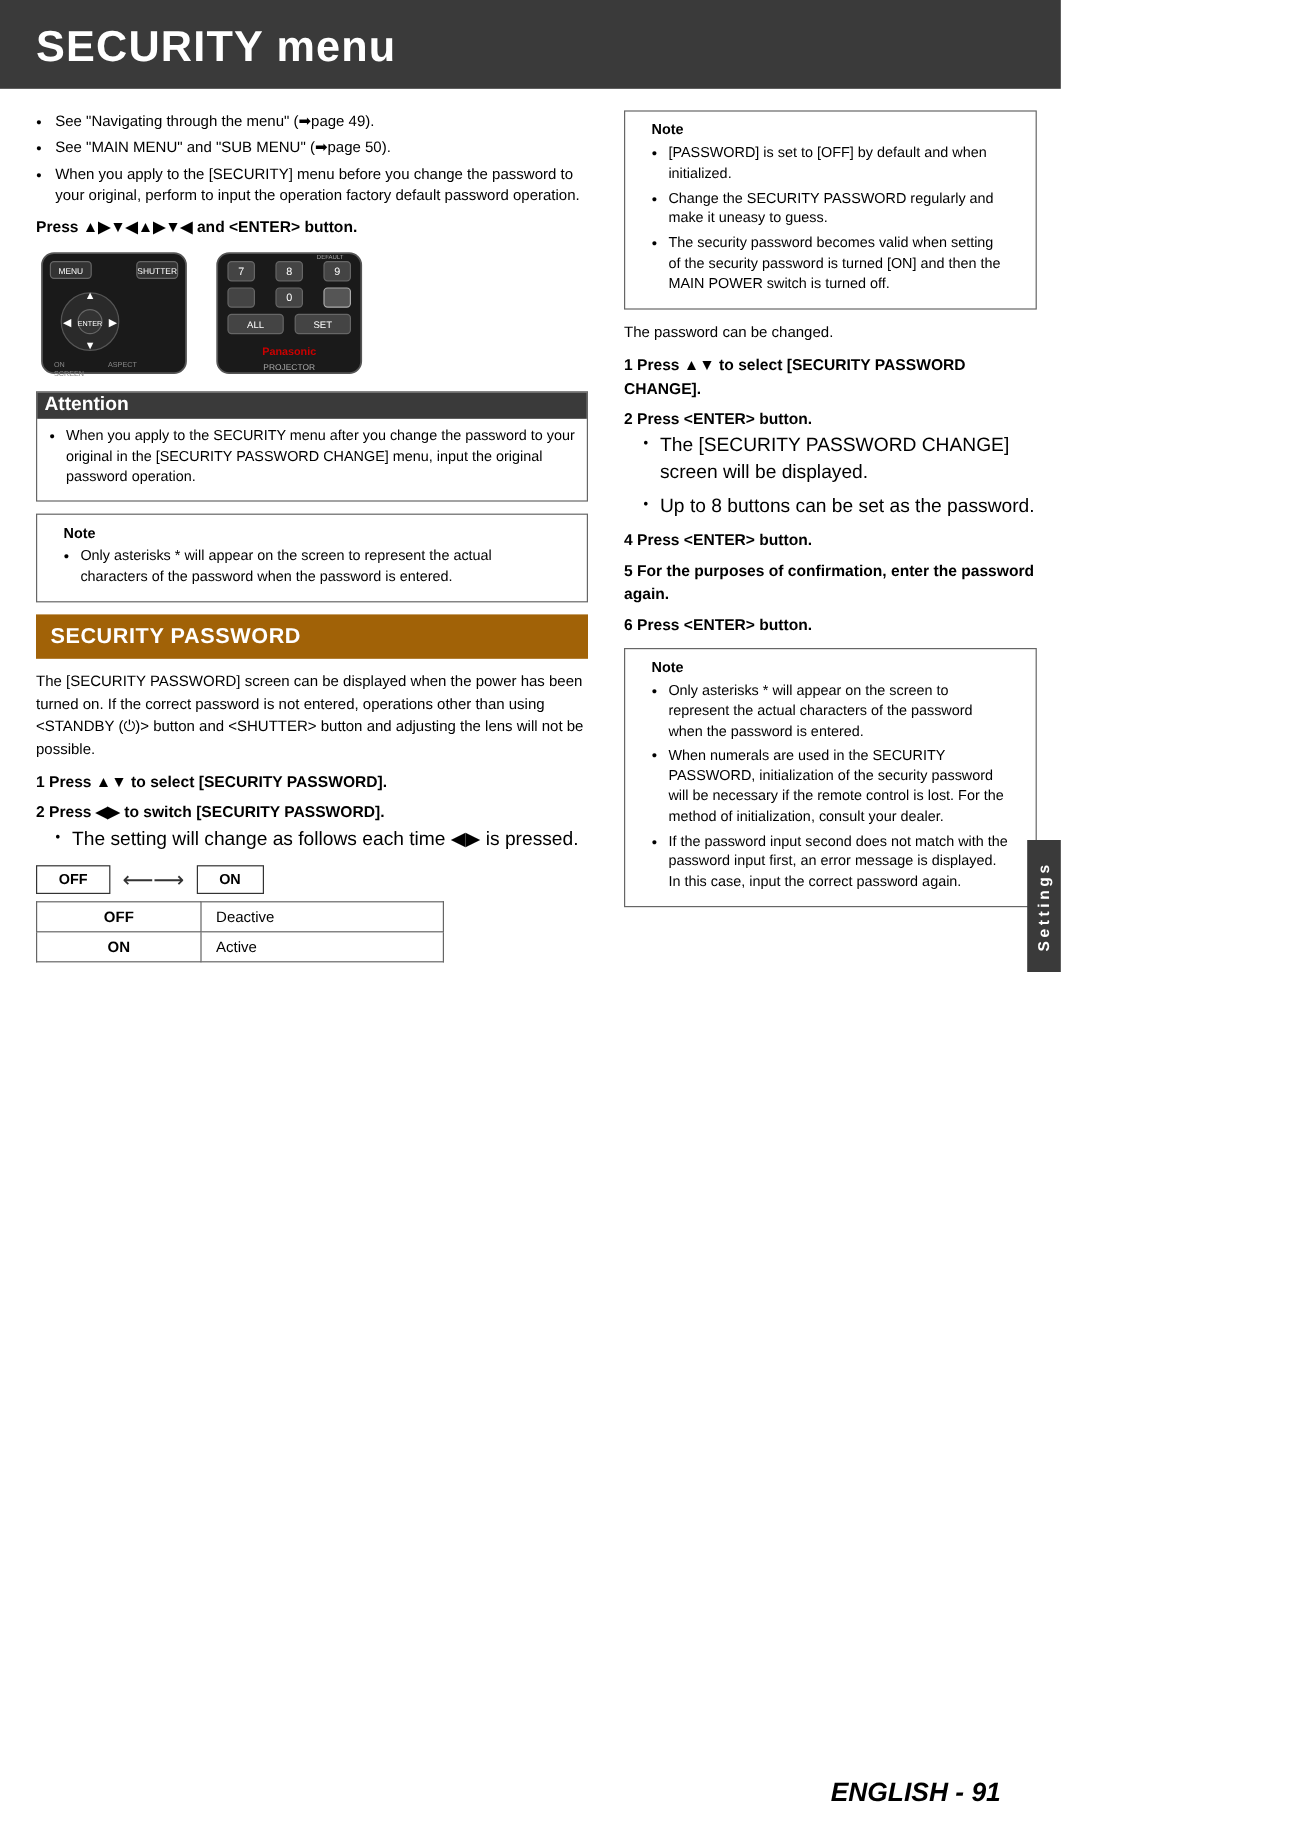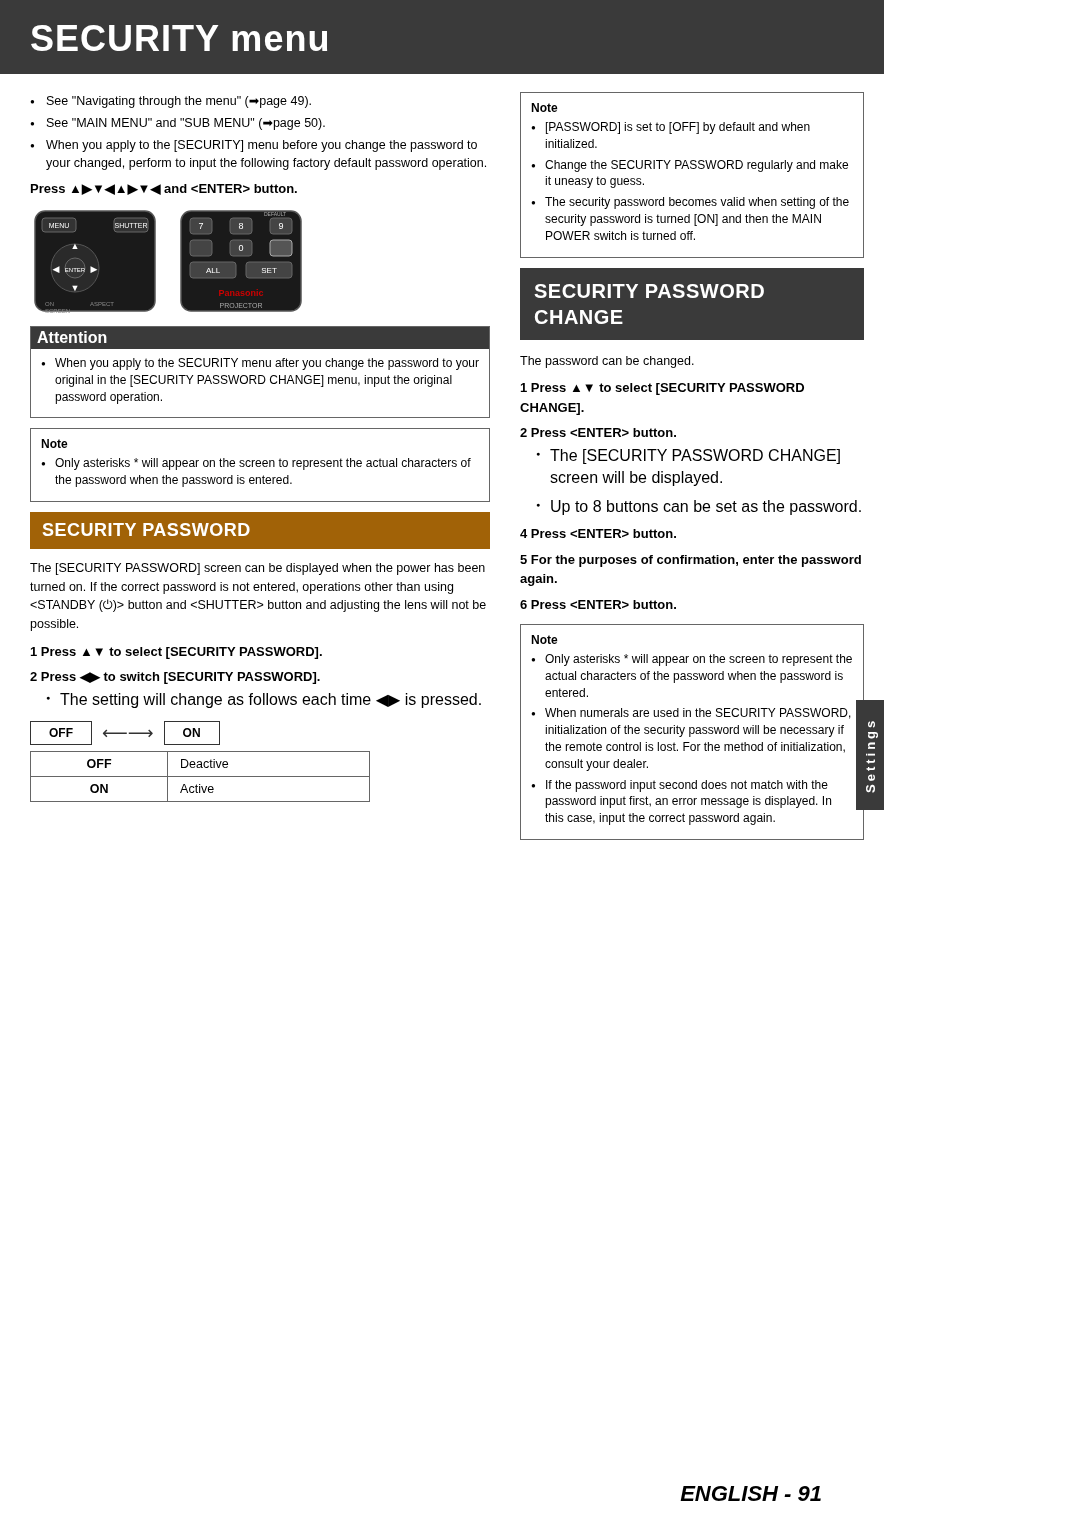--- a/index.html
+++ b/index.html
@@ -60,21 +60,21 @@
       padding: 8px 12px;
       font-size: 18px;
       font-weight: bold;
       margin-bottom: 10px;
       letter-spacing: 0.5px;
     }
 
     
     .note-box {
       border: 1px solid #666;
-      padding: 8px 10px;
+      padding: 8px 22px;
       margin-bottom: 10px;
       background: #fff;
     }
     .note-box .note-title {
       font-weight: bold;
       font-size: 12px;
       margin-bottom: 4px;
       display: block;
     }
     .note-box ul {
@@ -200,21 +200,21 @@
       font-weight: bold;
       margin-bottom: 12px;
       letter-spacing: 0.5px;
       line-height: 1.3;
     }
 
     
     .page-footer {
       position: absolute;
       bottom: 20px;
-      right: 62px;
+      right: 50px;
       font-style: italic;
       font-size: 22px;
       font-weight: bold;
       color: #000;
     }
 
     
     .settings-tab {
       position: absolute;
       right: 0;
@@ -308,21 +308,21 @@
     <span class="page-title">SECURITY menu</span>
   </div>
 
   <div class="content-area">
 
     <div class="left-col">
 
       <ul class="bullet-list">
         <li>See "Navigating through the menu" (➡page 49).</li>
         <li>See "MAIN MENU" and "SUB MENU" (➡page 50).</li>
-        <li>When you apply to the [SECURITY] menu before you change the password to your changed, perform to input the following factory default password operation.</li>
+        <li>When you apply to the [SECURITY] menu before you change the password to your original, perform to input the operation factory default password operation.</li>
       </ul>
 
       <p class="press-bold">Press ▲▶▼◀▲▶▼◀ and &lt;ENTER&gt; button.</p>
 
       <div class="images-row">
 
         <svg class="remote-left" viewBox="0 0 130 110" xmlns="http://www.w3.org/2000/svg">
           <rect x="5" y="5" width="120" height="100" rx="10" ry="10" fill="#1a1a1a" stroke="#555" stroke-width="1.5"></rect>
 
           <rect x="12" y="12" width="34" height="14" rx="3" fill="#333" stroke="#666" stroke-width="1"></rect>
@@ -439,21 +439,20 @@
 
       <div class="note-box">
         <span class="note-title">Note</span>
         <ul>
           <li>[PASSWORD] is set to [OFF] by default and when initialized.</li>
           <li>Change the SECURITY PASSWORD regularly and make it uneasy to guess.</li>
           <li>The security password becomes valid when setting of the security password is turned [ON] and then the MAIN POWER switch is turned off.</li>
         </ul>
       </div>
 
-      <div class="section-header-large">SECURITY PASSWORD CHANGE</div>
 
       <p class="body-text">The password can be changed.</p>
 
       <div class="step-container">
         <p class="step-line">
           <span class="step-number">1</span>
           <span class="press-bold"> Press ▲▼ to select [SECURITY PASSWORD CHANGE].</span>
         </p>
       </div>
 

